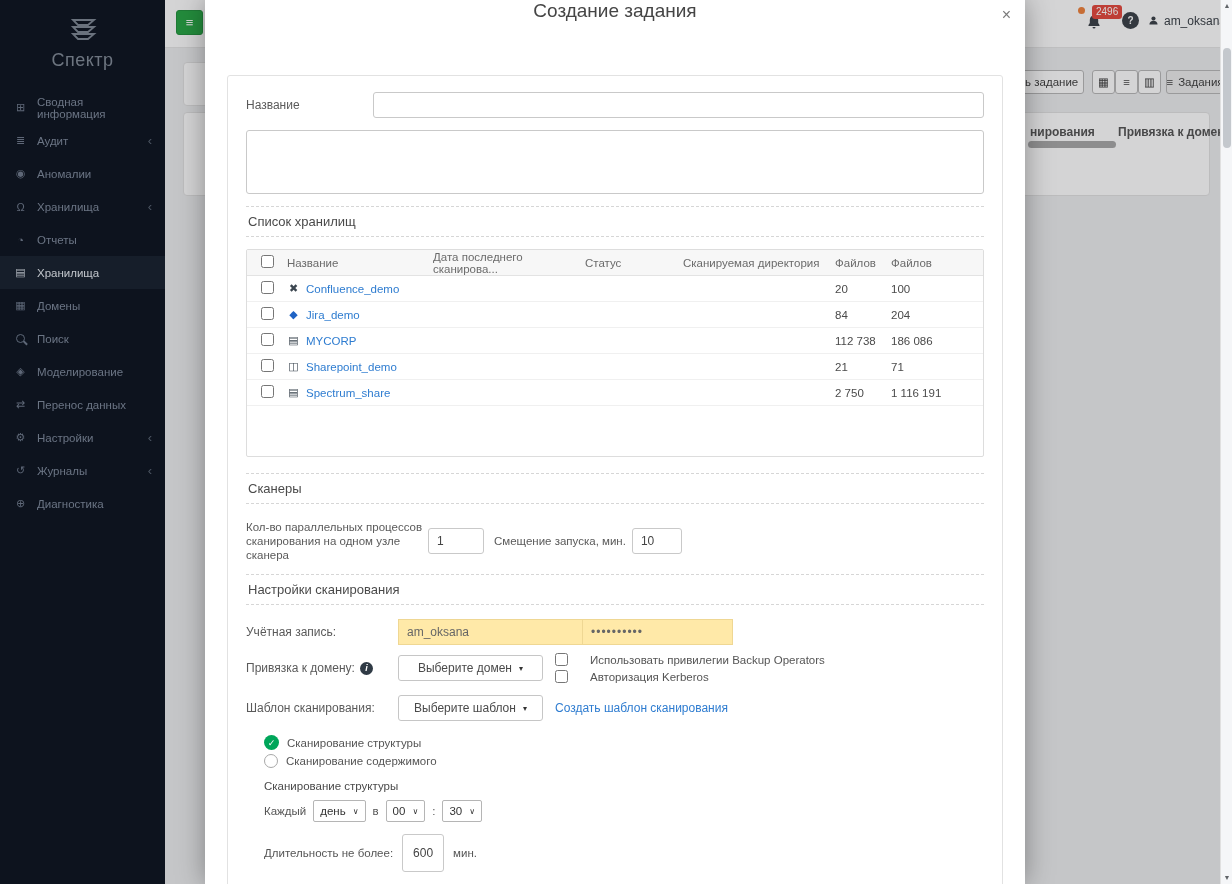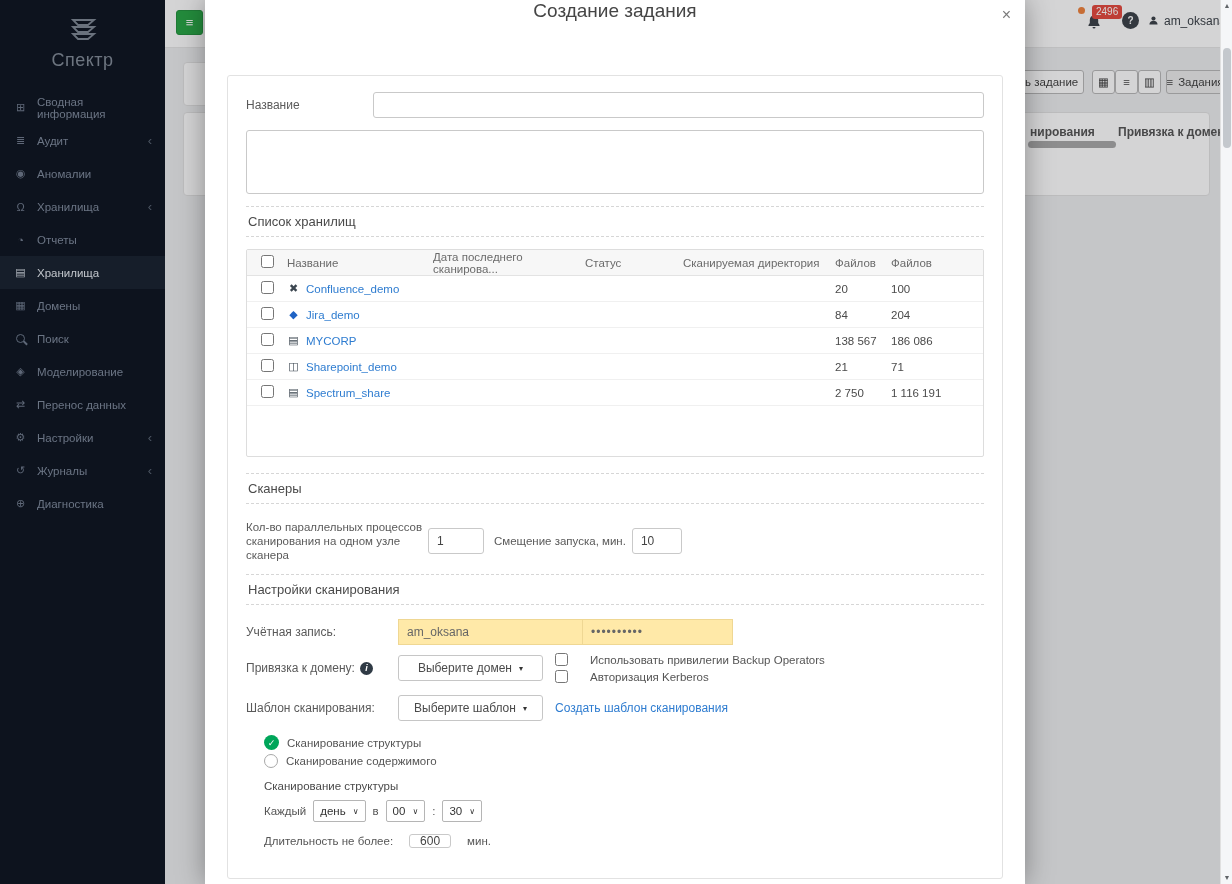--- a/index.html
+++ b/index.html
@@ -94,21 +94,21 @@
   .link { color:#2e7cd0; font-size:12px; text-decoration:none; margin-left:12px; }
 
   .radio-row { display:flex; align-items:center; gap:8px; margin:4px 0 4px 18px; font-size:11.5px; color:#555; }
   .radio-on { width:15px; height:15px; border-radius:50%; background:#00a65a; color:#fff; font-size:9px; display:flex; align-items:center; justify-content:center; }
   .radio-off { width:14px; height:14px; border-radius:50%; border:1px solid #a8a8a8; background:#fff; }
   .sub-label { margin:12px 0 8px 18px; font-size:11.5px; color:#4a4a4a; }
 
   .sched-row { margin-left:18px; display:flex; align-items:center; gap:7px; font-size:11.5px; color:#555; }
   .sel { border:1px solid #b5b5b5; border-radius:2px; height:22px; display:inline-flex; align-items:center; padding:0 6px; gap:7px; background:#fff; font-size:11.5px; color:#333; cursor:pointer; }
   .sel-caret { font-size:8px; color:#333; }
-  .dur-row { margin:12px 0 0 18px; display:flex; align-items:center; gap:16px; font-size:11.5px; color:#555; }
+  .dur-row { margin:12px 0 0 18px; display:flex; align-items:center; gap:9px; font-size:11.5px; color:#555; }
 </style>
 </head>
 <body>
 
 <div class="app">
 
   <div class="sidebar">
     <div class="logo-box">
       <svg width="44" height="30" viewBox="0 0 44 30">
           <g fill="none" stroke="#7e8894" stroke-width="1.8">
@@ -277,21 +277,21 @@
         </div>
         <div class="t-row">
           <div class="c0"><input type="checkbox" style=""></div>
           <div class="c1">
               <span class="stor-icon">▤</span>
               <a href="#">MYCORP</a>
             </div>
           <div class="c2"></div>
           <div class="c3"></div>
           <div class="c4"></div>
-          <div class="c5">138 567</div>
+          <div class="c5">112 738</div>
           <div class="c6">186 086</div>
         </div>
         <div class="t-row">
           <div class="c0"><input type="checkbox" style=""></div>
           <div class="c1">
               <span class="stor-icon">◫</span>
               <a href="#">Sharepoint_demo</a>
             </div>
           <div class="c2"></div>
           <div class="c3"></div>
@@ -390,21 +390,21 @@
         </span>
         <span>:</span>
         <span class="sel">
           <span>30</span>
           <span class="sel-caret">∨</span>
         </span>
       </div>
 
       <div class="dur-row">
         <span>Длительность не более:</span>
-        <input class="inp-s w42" style="height: 14px;" type="text" value="600">
+        <input class="inp-s w42" style="height: 38px;" type="text" value="600">
         <span>мин.</span>
       </div>
 
     </div>
   </div>
 
   <div class="vscroll">
     <div class="vs-arrow" style="top:0;">▲</div>
     <div class="vs-thumb"></div>
     <div class="vs-arrow" style="bottom:0;">▼</div>

